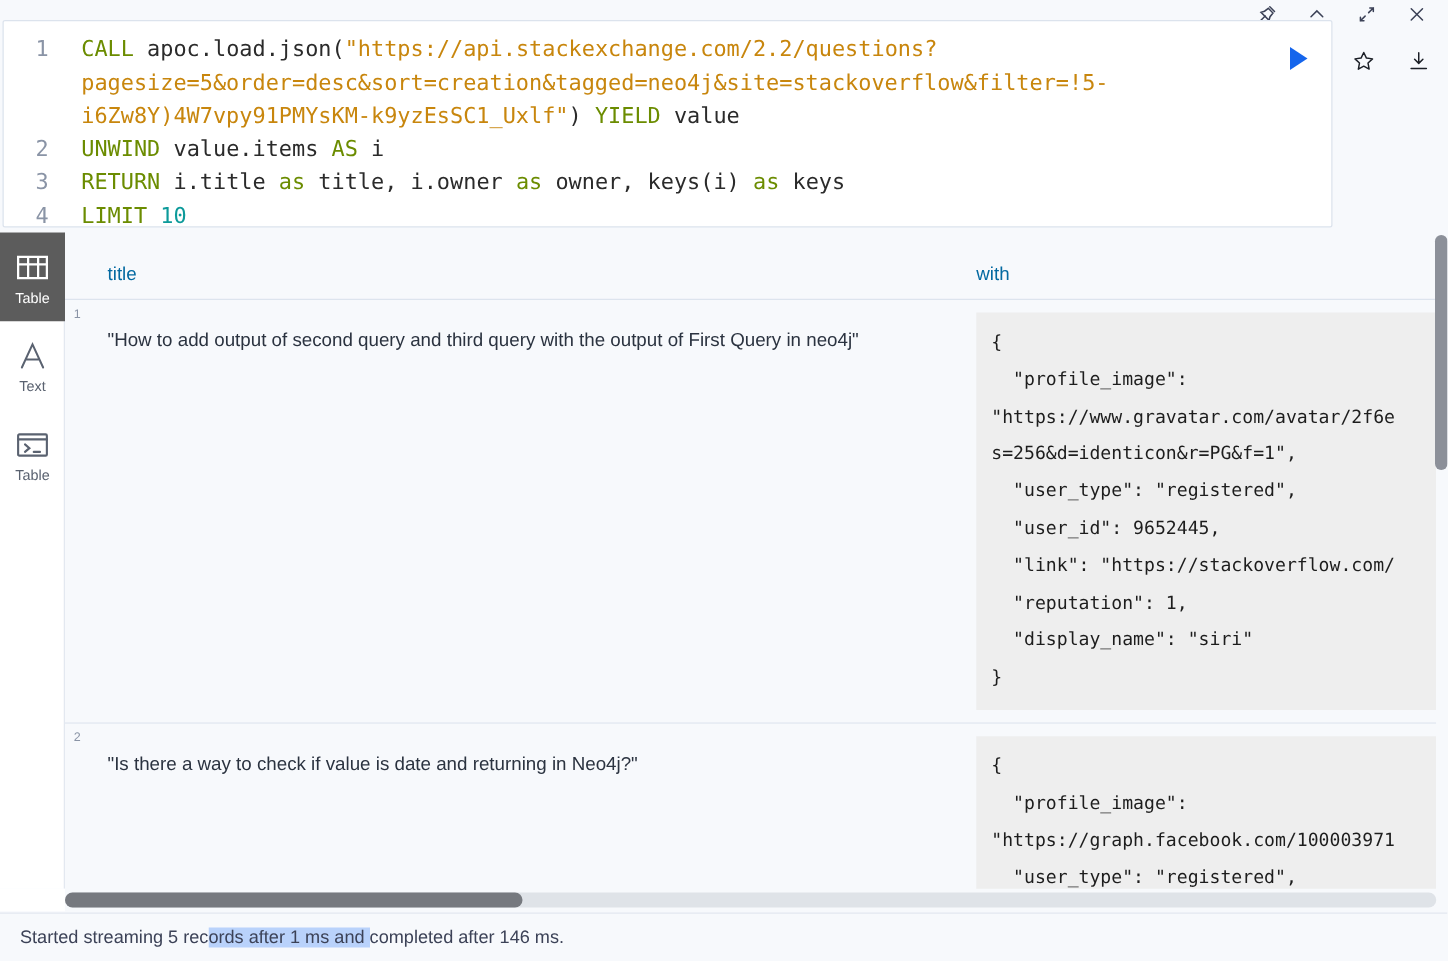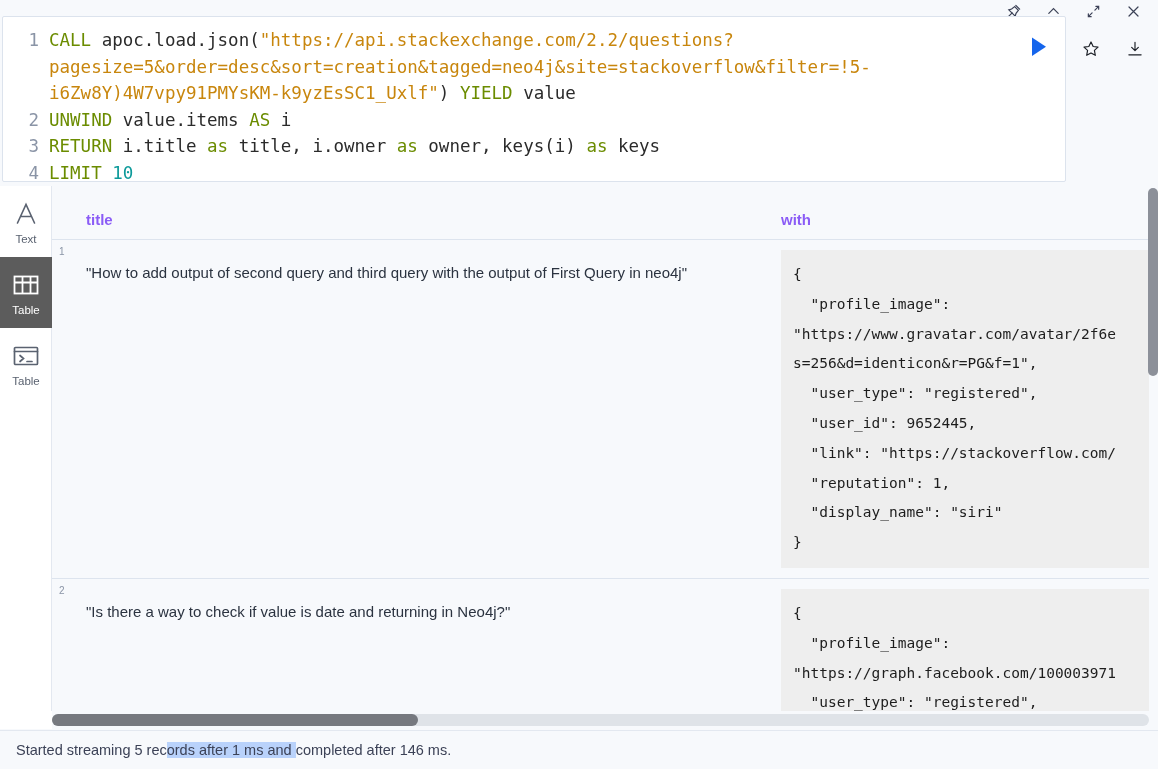--- a/index.html
+++ b/index.html
@@ -32,21 +32,21 @@
   .code {
     font-family: "DejaVu Sans Mono", "Liberation Mono", monospace;
     font-size: 17.5px; line-height: 26.6px; padding-top: 10px;
     white-space: pre; color: #2b2b2b;
   }
   .cline { display: flex; align-items: flex-start; }
   .gutter {
     width: 46px; min-width: 46px; text-align: right; padding-right: 10px;
     color: #8a94a6; user-select: none;
   }
-  .ctext { flex: 1; }
+  .ctext { flex: 1; margin-left: 16px; }
   .kw  { color: #6b8c00; }
   .str { color: #c8860d; }
   .num { color: #0c9a9a; }
   .fn  { color: #2b2b2b; }
 
   .run-btn {
     position: absolute; left: 1022px; top: 33px; width: 34px; height: 28px;
     display: flex; align-items: center; justify-content: center; cursor: pointer;
   }
   .side-actions {
@@ -70,21 +70,21 @@
 
   
   .results {
     position: absolute; left: 52px; top: 186px; width: 1097px; height: 525px;
     background: #f7f9fc; overflow: hidden;
   }
   .thead {
     display: flex; height: 54px; align-items: center;
     background: #f7f9fc; border-bottom: 1px solid #dde4ee;
   }
-  .th { font-size: 15px; font-weight: bold; color: #8b5cf6; margin-top: 13px; }
+  .th { font-size: 15px; font-weight: normal; color: #0369a1; margin-top: 13px; }
   .th-title { width: 718px; padding-left: 34px; }
   .th-owner { flex: 1; padding-left: 11px; }
 
   .trow { position: relative; display: flex; border-bottom: 1px solid #dde4ee;
           background: #f7f9fc; }
   .rownum {
     position: absolute; left: 7px; top: 6px; font-size: 10px; color: #8a94a6;
   }
   .td-title {
     width: 718px; padding: 24px 10px 0 34px; font-size: 15px; color: #2b3340;
@@ -175,36 +175,36 @@
       </svg>
     </div>
     <div class="tbtn">
       <svg width="18" height="18" viewBox="0 0 20 20" fill="none" stroke="currentColor" stroke-width="1.3" stroke-linecap="round" stroke-linejoin="round">
         <path d="M10 2.5v9M6.3 8.2L10 11.9l3.7-3.7M3.2 16.5h13.6"></path>
       </svg>
     </div>
   </div>
 
   <div class="rail" id="rail-root">
-      <div class="rail-item">
-        <div class="ico">
-          <svg width="26" height="26" viewBox="0 0 26 26" fill="none" stroke="currentColor" stroke-width="1.6" stroke-linecap="round">
-            <path d="M4.5 22L13 3.5 21.5 22M7.8 15.5h10.4"></path>
-          </svg>
-        </div>
-        <div>Text</div>
-      </div>
       <div class="rail-item active">
         <div class="ico">
           <svg width="26" height="22" viewBox="0 0 26 22" fill="none" stroke="currentColor" stroke-width="1.8">
             <rect x="1.5" y="2.5" width="23" height="17"></rect>
             <path d="M1.5 8.5h23M9.5 2.5v17M17.5 2.5v17"></path>
           </svg>
         </div>
         <div>Table</div>
+      </div>
+      <div class="rail-item">
+        <div class="ico">
+          <svg width="26" height="26" viewBox="0 0 26 26" fill="none" stroke="currentColor" stroke-width="1.6" stroke-linecap="round">
+            <path d="M4.5 22L13 3.5 21.5 22M7.8 15.5h10.4"></path>
+          </svg>
+        </div>
+        <div>Text</div>
       </div>
       <div class="rail-item">
         <div class="ico">
           <svg width="26" height="22" viewBox="0 0 26 22" fill="none" stroke="currentColor" stroke-width="1.7" stroke-linecap="round">
             <rect x="1.5" y="2.5" width="23" height="17" rx="1"></rect>
             <path d="M1.5 6.5h23"></path>
             <path d="M7 10.5l3.5 3-3.5 3M14 16.5h5"></path>
           </svg>
         </div>
         <div>Table</div>

